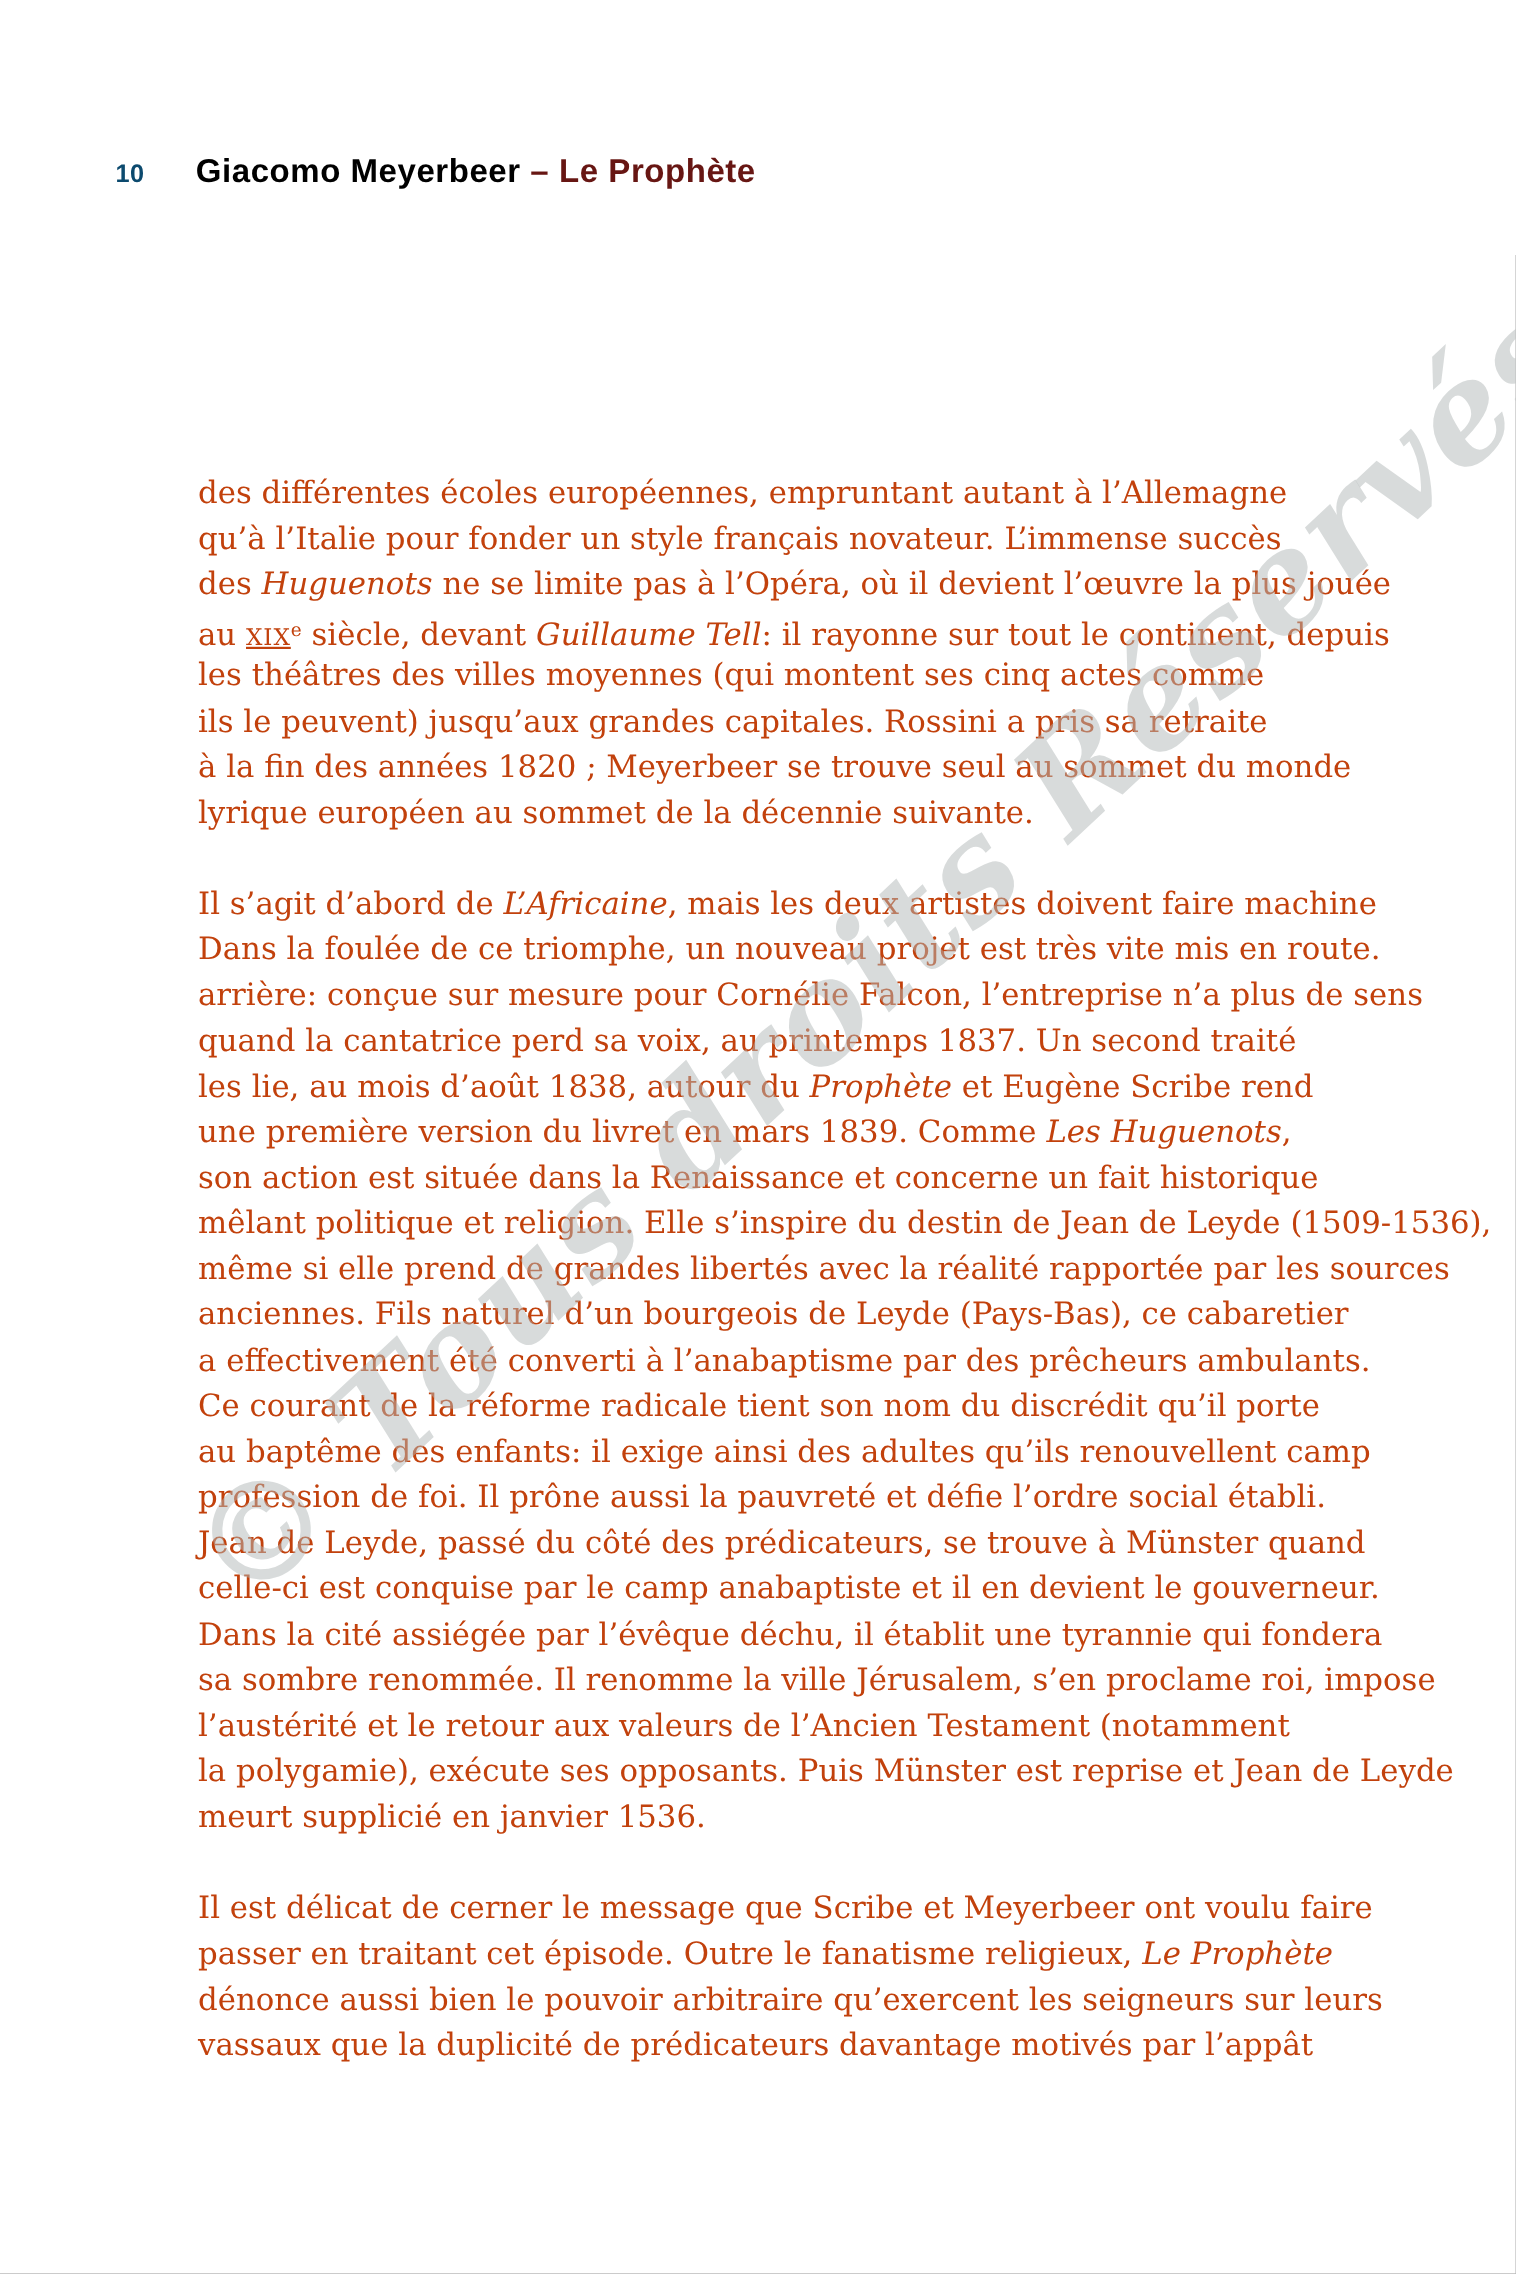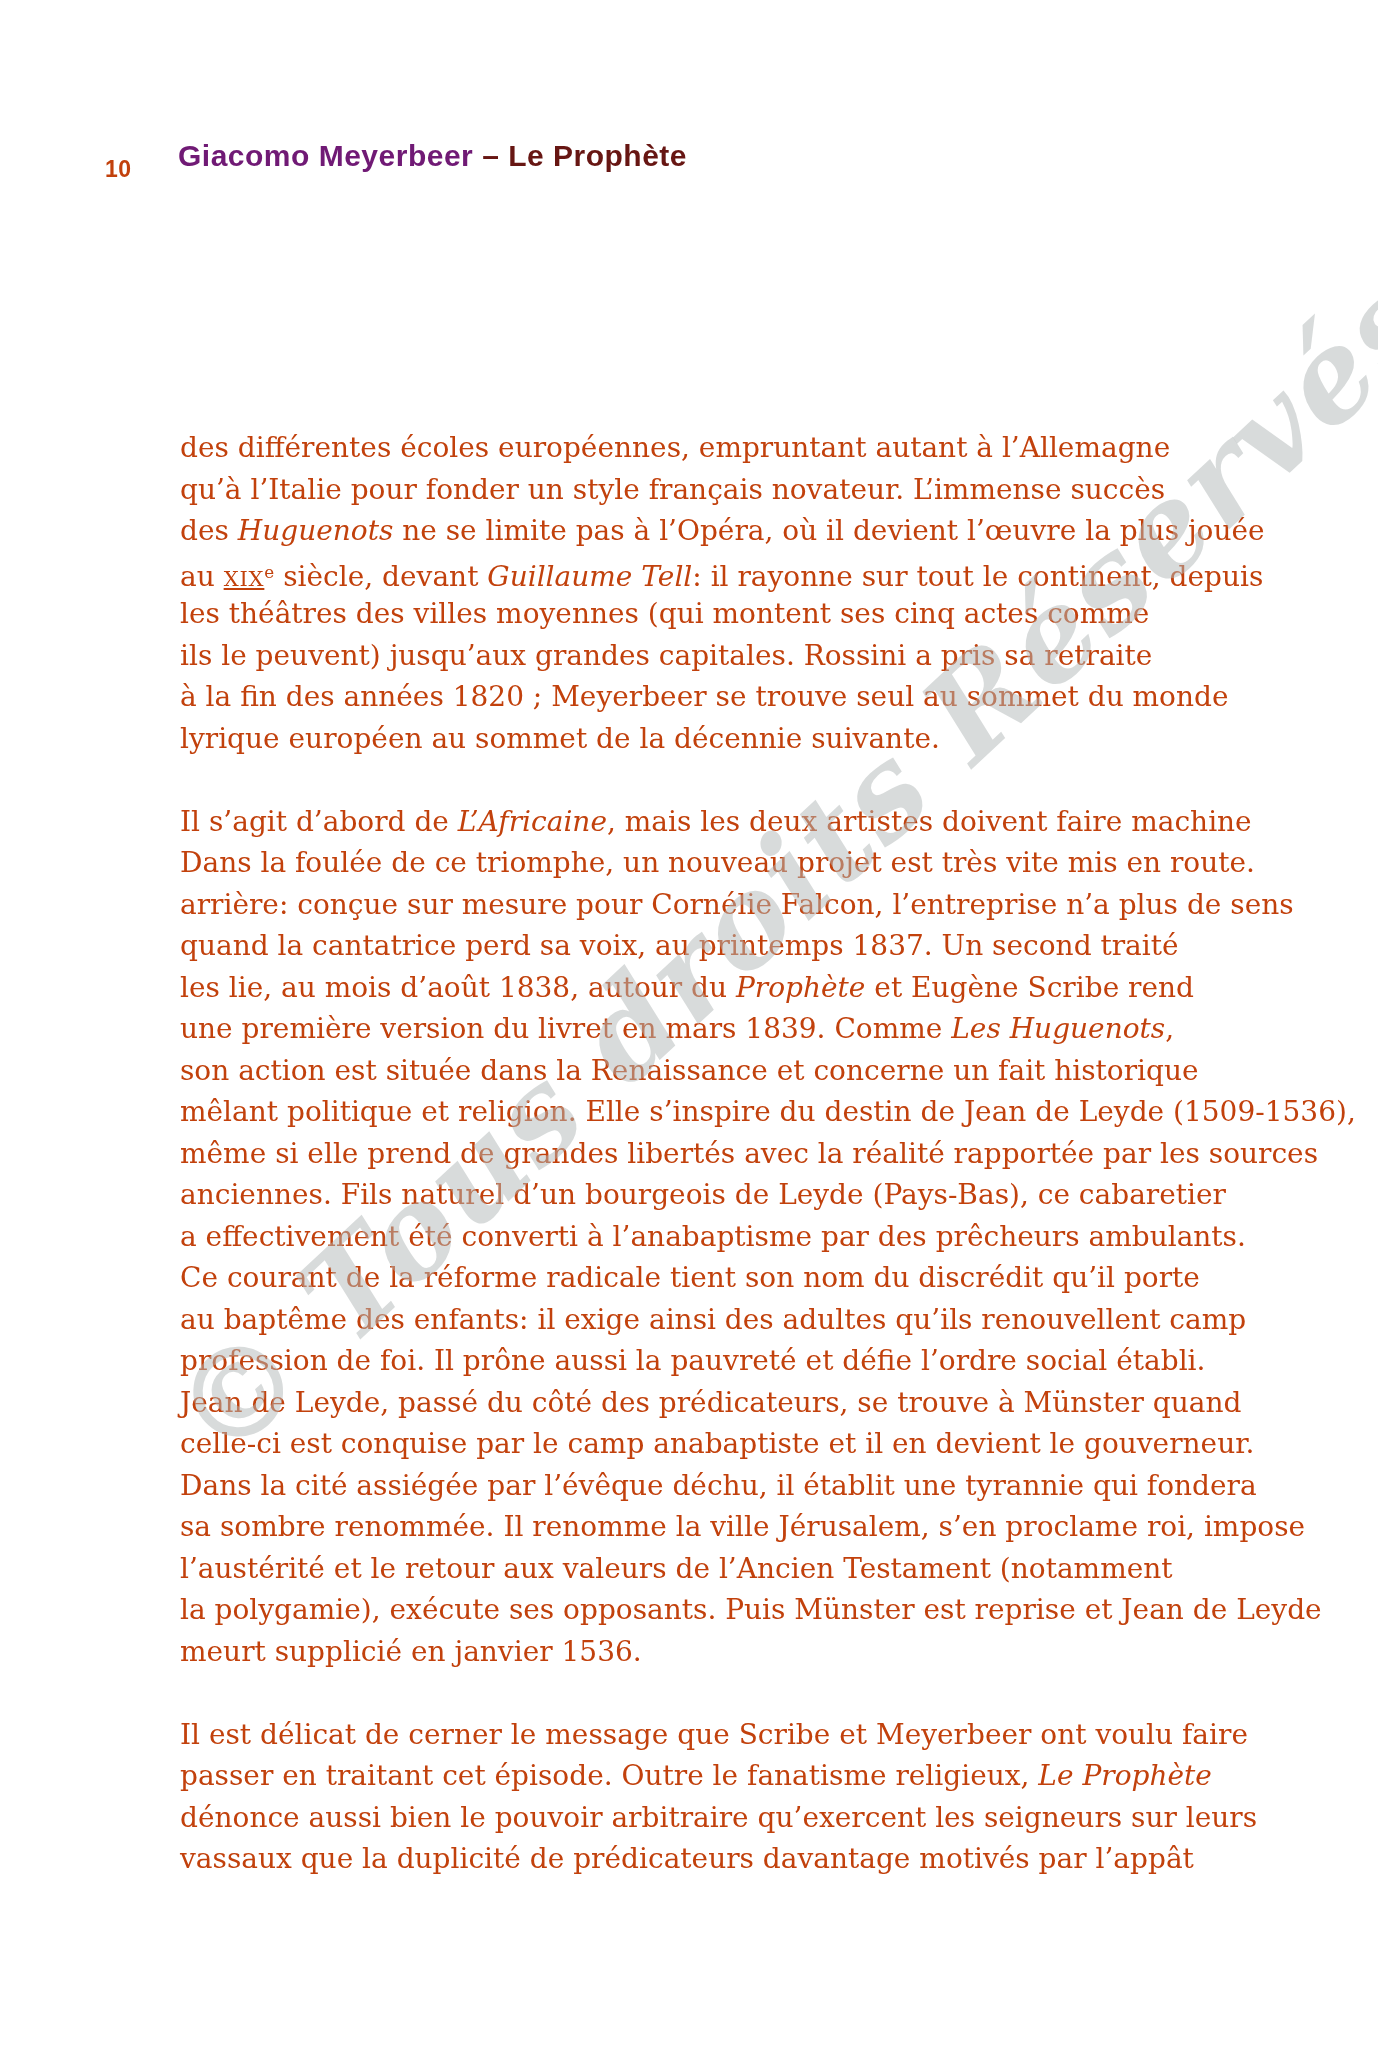--- a/index.html
+++ b/index.html
@@ -9,29 +9,29 @@
     margin:0 auto;
     background:#ffffff;
     overflow:hidden;
     font-family:"DejaVu Serif", serif;
   }
   
   .page-number {
     position:absolute; left:105px; top:146px;
     font-family:"Liberation Sans", sans-serif;
     font-weight:bold; font-size:23px; line-height:1;
-    color:#c2410c; letter-spacing:0.5px;margin-top:12px;
+    color:#0c4a6e; letter-spacing:0.5px;
   }
   .header-title {
     position:absolute; left:178px; top:141px;
     font-family:"Liberation Sans", sans-serif;
     font-weight:bold; font-size:30px; line-height:1;
     letter-spacing:0.5px; white-space:nowrap;
   }
-  .header-author { color:#701a75;text-align:center; }
+  .header-author { color:#000000;text-align:center; }
   .header-sep, .header-work { color:#671613; }
   
   .body-text {
     position:absolute; left:180px; top:427px;
     font-size:28px; line-height:41.5px;
     color:#c2410c;
   }
   .para { margin:0 0 41.5px 0; }
   .line { white-space:nowrap; height:41.5px; }
   .i  { font-style:italic;margin-top:34px; }

